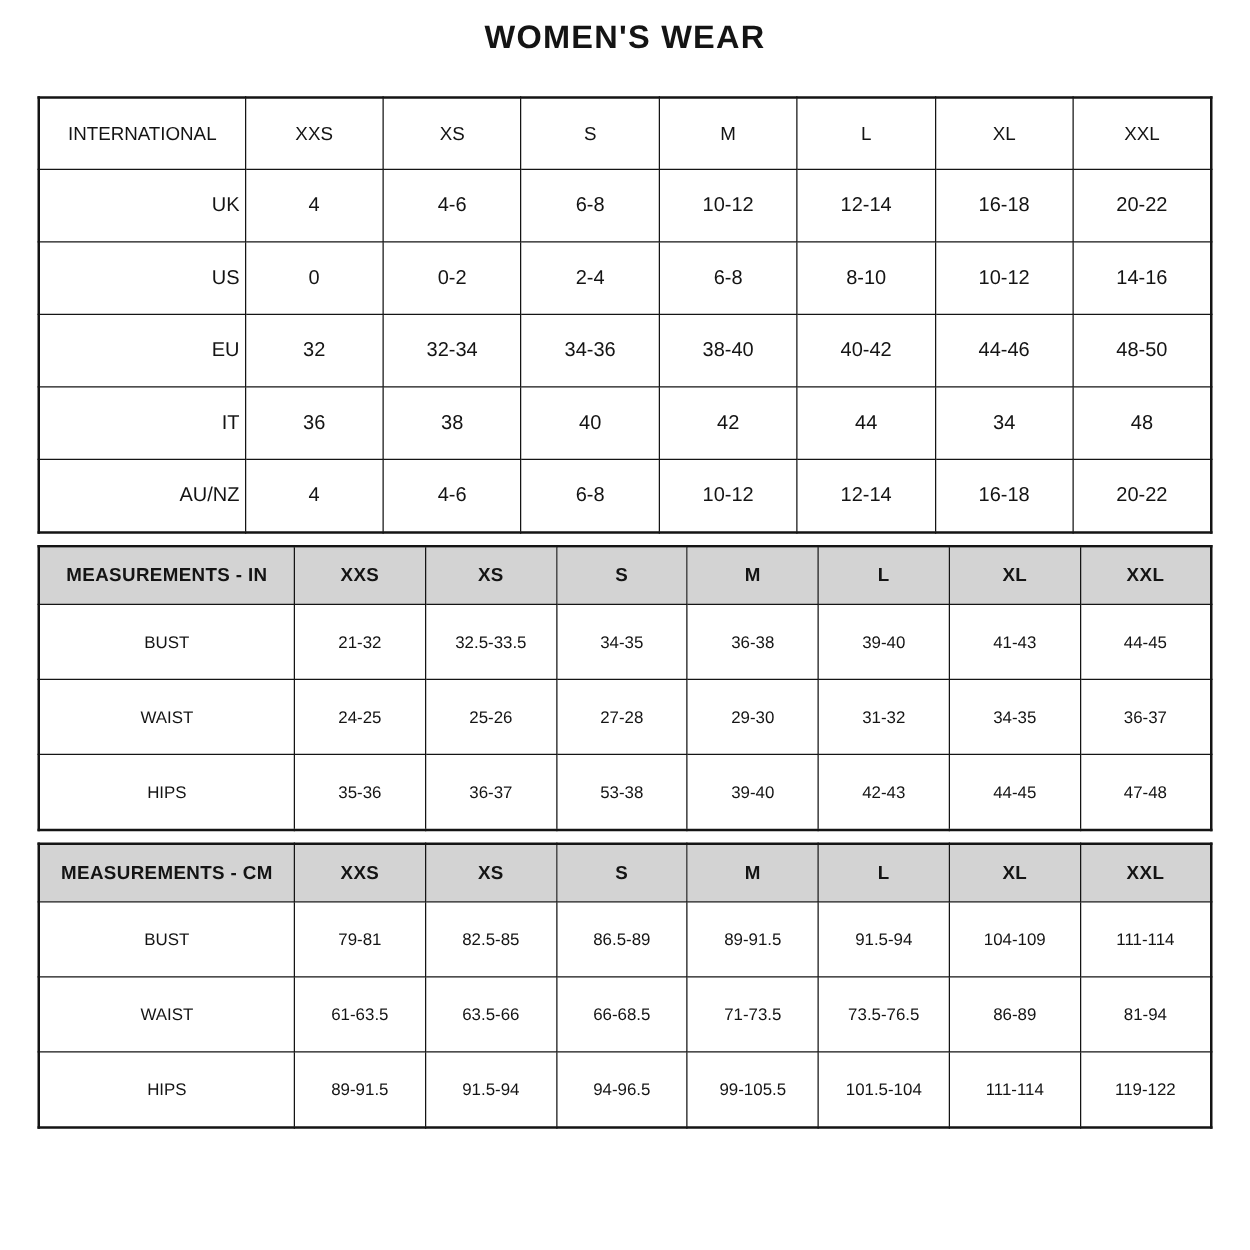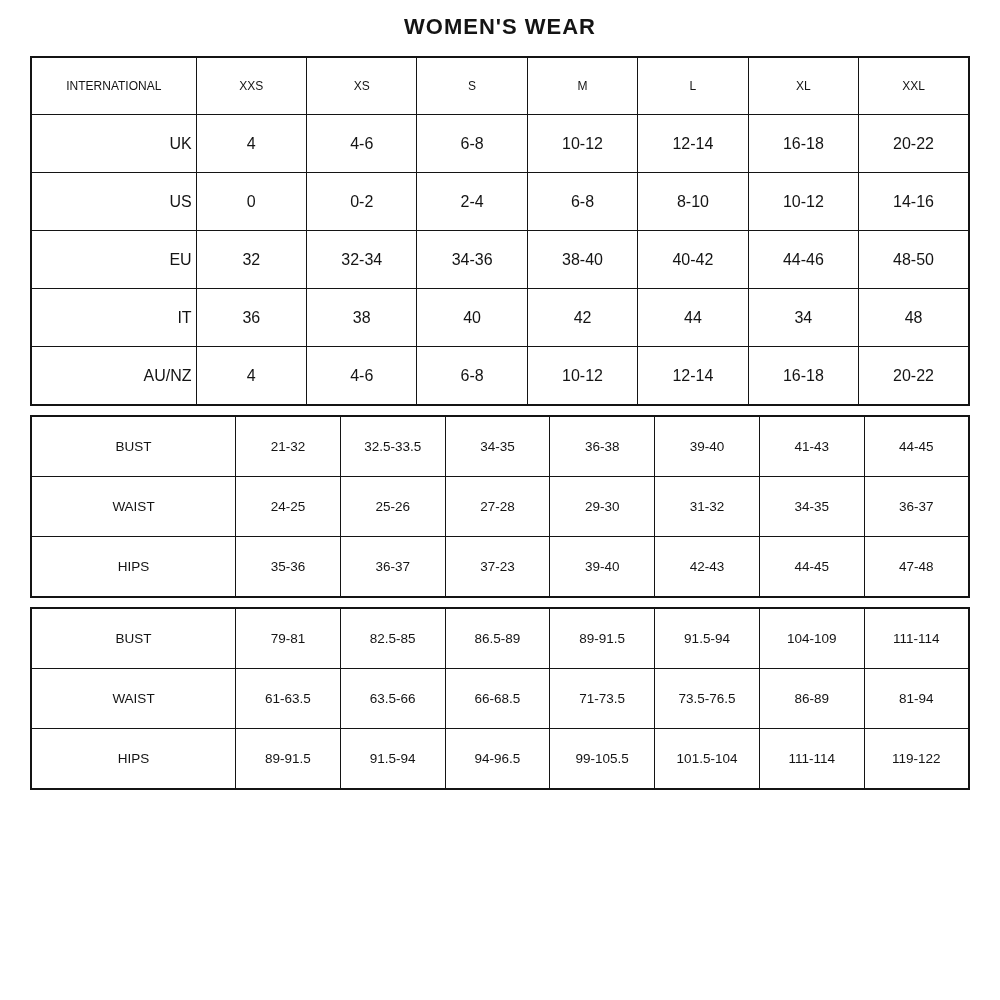--- a/index.html
+++ b/index.html
@@ -11,24 +11,24 @@
   }
   .page {
     width: 1000px;
     height: 1000px;
     box-sizing: border-box;
     padding: 8px 30px 12px 30px;
     background: #ffffff;
   }
   .page-title {
     text-align: center;
-    font-size: 22px;
+    font-size: 26px;
     font-weight: 700;
     letter-spacing: 1px;
-    margin: 6px 0 16px 0;
+    margin: 6px 0 32px 0;
   }
   table.tbl {
     width: 100%;
     border-collapse: collapse;
     table-layout: fixed;
     border: 2px solid #141414;
     margin-bottom: 9px;
   }
   .tbl th, .tbl td {
     border: 1.5px solid #141414;
@@ -41,21 +41,21 @@
   .tbl-conversion .title-row th {
     height: 45px;
     background: #d3d3d3;
     font-size: 16px;
     font-weight: 700;
     letter-spacing: 0.5px;
   }
   .tbl-conversion .hdr-row th {
     height: 56px;
     background: #ffffff;
-    font-size: 12px;
+    font-size: 15px;
     font-weight: 500;
   }
   .tbl-conversion .data-row td {
     height: 57px;
     font-size: 16px;
     font-weight: 400;
   }
   .tbl-conversion .row-label {
     font-weight: 400;
     text-align: right;
@@ -165,20 +165,30 @@
       <col style="width:21.8%">
       <col style="width:11.17%">
         <col style="width:11.17%">
         <col style="width:11.17%">
       <col style="width:11.17%">
         <col style="width:11.17%">
         <col style="width:11.17%">
         <col style="width:11.17%">
     </colgroup>
     <tbody>
+        <tr class="hdr-row">
+      <th>MEASUREMENTS - IN</th>
+      <th>XXS</th>
+      <th>XS</th>
+      <th>S</th>
+      <th>M</th>
+      <th>L</th>
+      <th>XL</th>
+      <th>XXL</th>
+    </tr>
     <tr class="data-row">
       <td class="row-label">BUST</td>
       <td>21-32</td>
       <td>32.5-33.5</td>
       <td>34-35</td>
       <td>36-38</td>
       <td>39-40</td>
       <td>41-43</td>
       <td>44-45</td>
     </tr>
@@ -189,41 +199,51 @@
       <td>27-28</td>
       <td>29-30</td>
       <td>31-32</td>
       <td>34-35</td>
       <td>36-37</td>
     </tr>
     <tr class="data-row">
       <td class="row-label">HIPS</td>
       <td>35-36</td>
       <td>36-37</td>
-      <td>37-23</td>
+      <td>53-38</td>
       <td>39-40</td>
       <td>42-43</td>
       <td>44-45</td>
       <td>47-48</td>
     </tr>
   </tbody>
     </table>
 
   <table class="tbl tbl-meas">
     <colgroup>
       <col style="width:21.8%">
       <col style="width:11.17%">
         <col style="width:11.17%">
         <col style="width:11.17%">
       <col style="width:11.17%">
         <col style="width:11.17%">
         <col style="width:11.17%">
         <col style="width:11.17%">
     </colgroup>
     <tbody>
+        <tr class="hdr-row">
+      <th>MEASUREMENTS - CM</th>
+      <th>XXS</th>
+      <th>XS</th>
+      <th>S</th>
+      <th>M</th>
+      <th>L</th>
+      <th>XL</th>
+      <th>XXL</th>
+    </tr>
     <tr class="data-row">
       <td class="row-label">BUST</td>
       <td>79-81</td>
       <td>82.5-85</td>
       <td>86.5-89</td>
       <td>89-91.5</td>
       <td>91.5-94</td>
       <td>104-109</td>
       <td>111-114</td>
     </tr>

